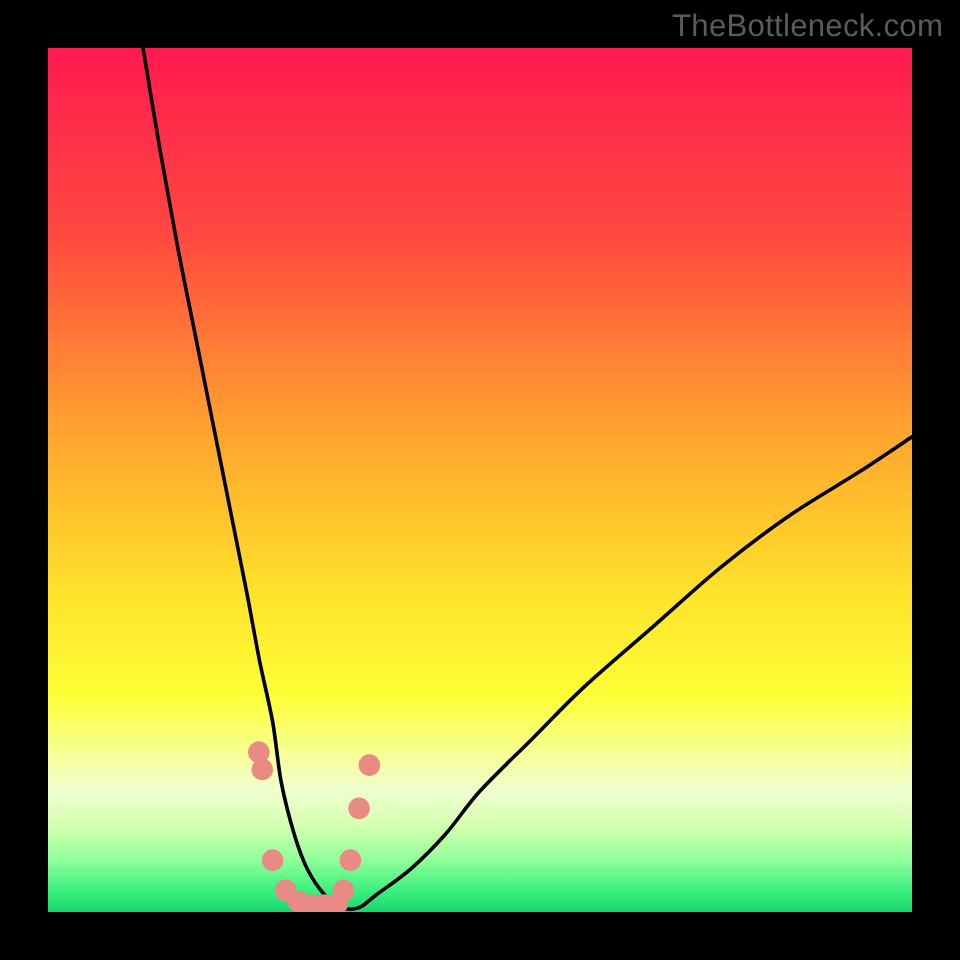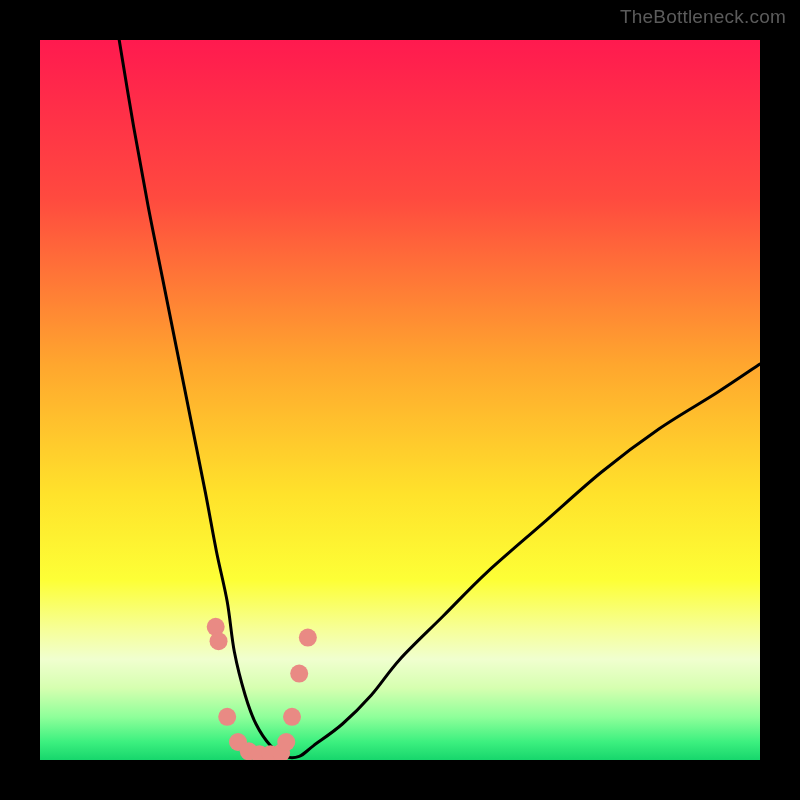--- a/index.html
+++ b/index.html
@@ -36,21 +36,21 @@
     left: 0; top: 0;
     width: 720px;
     height: 720px;
     overflow: visible;
   }
   .watermark {
     position: absolute;
     top: 6px;
     right: 14px;
     color: #5b5b5b;
-    font-size: 19px;
+    font-size: 26px;
     letter-spacing: 0.2px;
     user-select: none;
   }
 </style>
 </head>
 <body>
 
 <div class="frame">
 
   <div class="plot-area">

